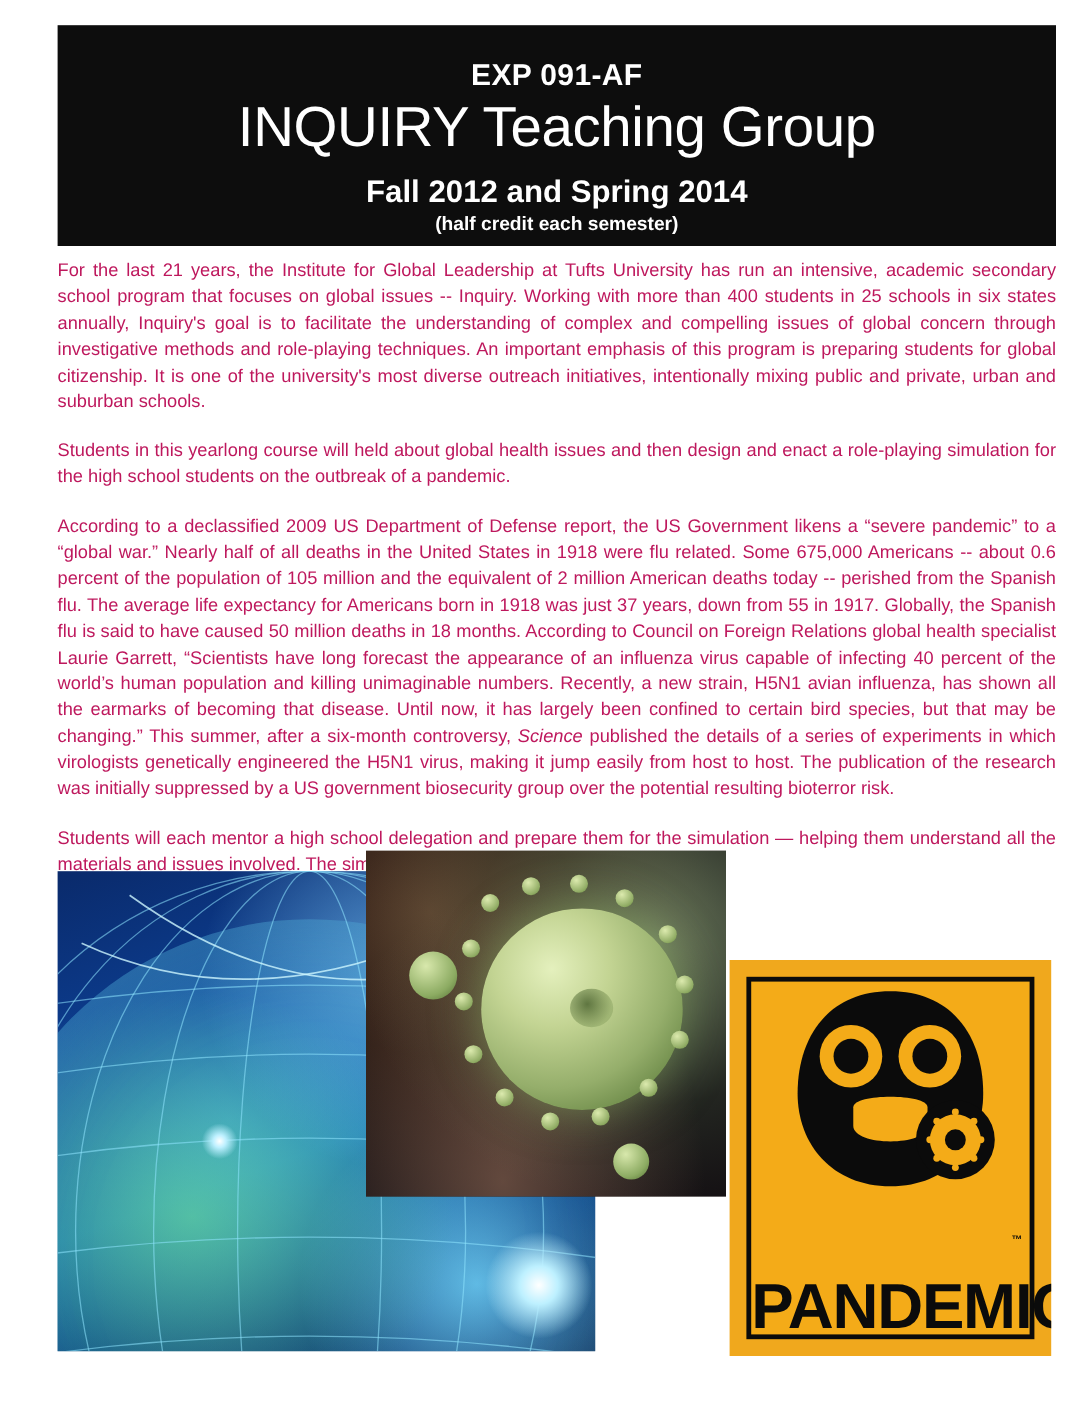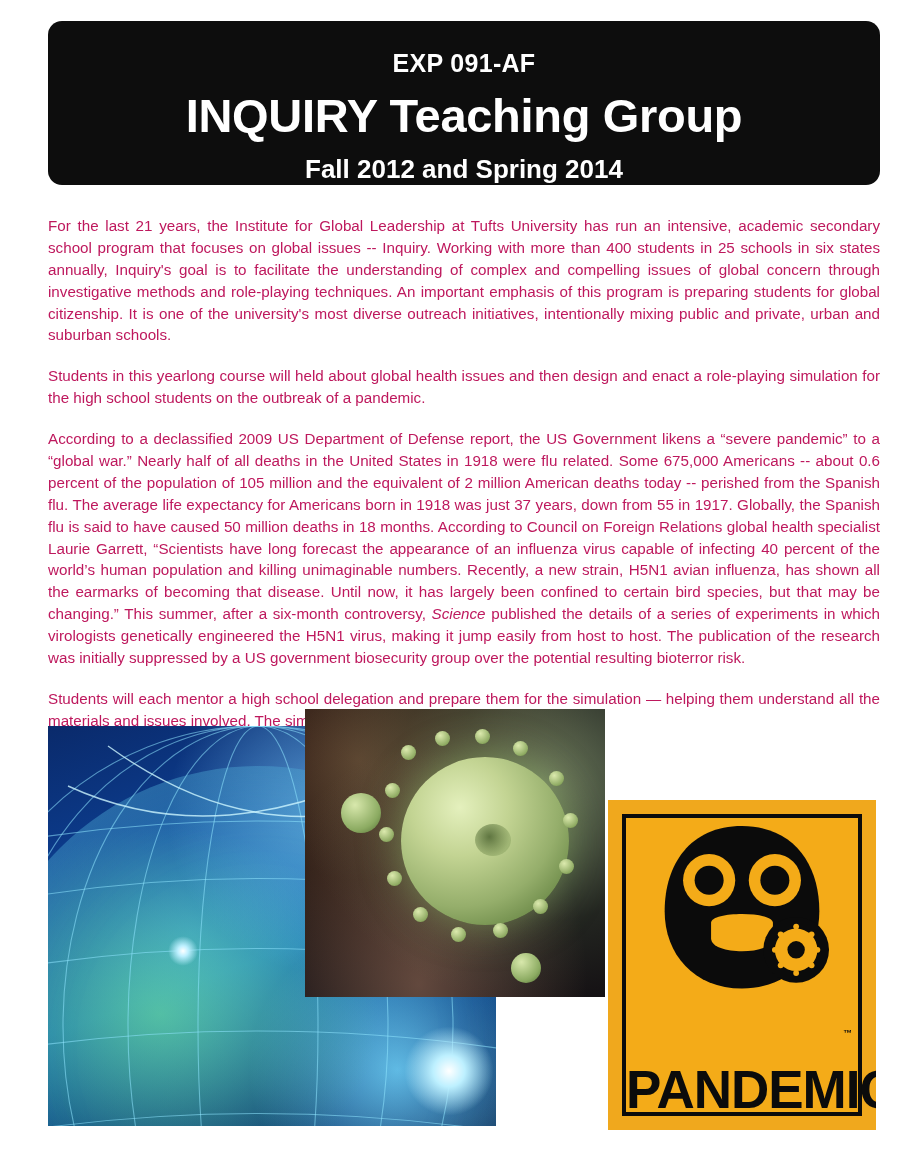--- a/index.html
+++ b/index.html
@@ -21,40 +21,39 @@
     height: 1175px;
     box-sizing: border-box;
   }
 
   
   .banner {
     position: absolute;
     left: 48px;
     top: 21px;
     width: 832px;
-    height: 164px;
+    height: 184px;
     background: #0d0d0d;
     color: #ffffff;
     text-align: center;
     box-sizing: border-box;
     padding-top: 16px;
-    border-radius: 14px;
   }
   .banner-course {
     font-size: 25px;
     font-weight: bold;
     letter-spacing: 0.3px;
     line-height: 1.15;
     margin-top: 12px;
   }
   .banner-title {
     font-size: 47px;
-    font-weight: bold;
+    font-weight: normal;
     line-height: 1.18;
-    margin-top: 10px;
+    margin-top: 0;
     letter-spacing: -0.3px;
   }
   .banner-terms {
     font-size: 26px;
     font-weight: bold;
     margin-top: 12px;
     line-height: 1.1;
   }
   .banner-credit {
     font-size: 16px;
@@ -223,20 +222,21 @@
 </style>
 </head>
 <body>
 
 <div class="page">
 
   <div class="banner">
     <div class="banner-course">EXP 091-AF</div>
     <div class="banner-title">INQUIRY Teaching Group</div>
     <div class="banner-terms">Fall 2012 and Spring 2014</div>
+    <div class="banner-credit">(half credit each semester)</div>
   </div>
 
   <div class="body-text">
     <p class="para">For the last 21 years, the Institute for Global Leadership at Tufts University has run an intensive, academic secondary school program that focuses on global issues -- Inquiry.  Working with more than 400 students in 25 schools in six states annually, Inquiry's goal is to facilitate the understanding of complex and compelling issues of global concern through investigative methods and role-playing techniques.  An important emphasis of this program is preparing students for global citizenship.  It is one of the university's most diverse outreach initiatives, intentionally mixing public and private, urban and suburban schools.</p>
     <p class="para">Students in this yearlong course will held about global health issues and then design and enact a role-playing simulation for the high school students on the outbreak of a pandemic.</p>
     <p class="para"><span>According to a declassified 2009 US Department of Defense report, the US Government likens a “severe pandemic” to a “global war.”  Nearly half of all deaths in the United States in 1918 were flu related. Some 675,000 Americans -- about 0.6 percent of the population of 105 million and the equivalent of 2 million American deaths today -- perished from the Spanish flu. The average life expectancy for Americans born in 1918 was just 37 years, down from 55 in 1917. Globally, the Spanish flu is said to have caused 50 million deaths in 18 months.  According to Council on Foreign Relations global health specialist Laurie Garrett, “Scientists have long forecast the appearance of an influenza virus capable of infecting 40 percent of the world’s human population and killing unimaginable numbers. Recently, a new strain, H5N1 avian influenza, has shown all the earmarks of becoming that disease. Until now, it has largely been confined to certain bird species, but that may be changing.”  This summer, after a six-month controversy, </span><i>Science</i><span> published the details of a series of experiments in which virologists genetically engineered the H5N1 virus, making it jump easily from host to host.  The publication of the research was initially suppressed by a US government biosecurity group over the potential resulting bioterror risk.</span></p>
     <p class="para last">Students will each mentor a high school delegation and prepare them for the simulation — helping them understand all the materials and issues involved.  The simulation will be held April 4-7, 2013.</p>
   </div>
 
   <div class="images">

